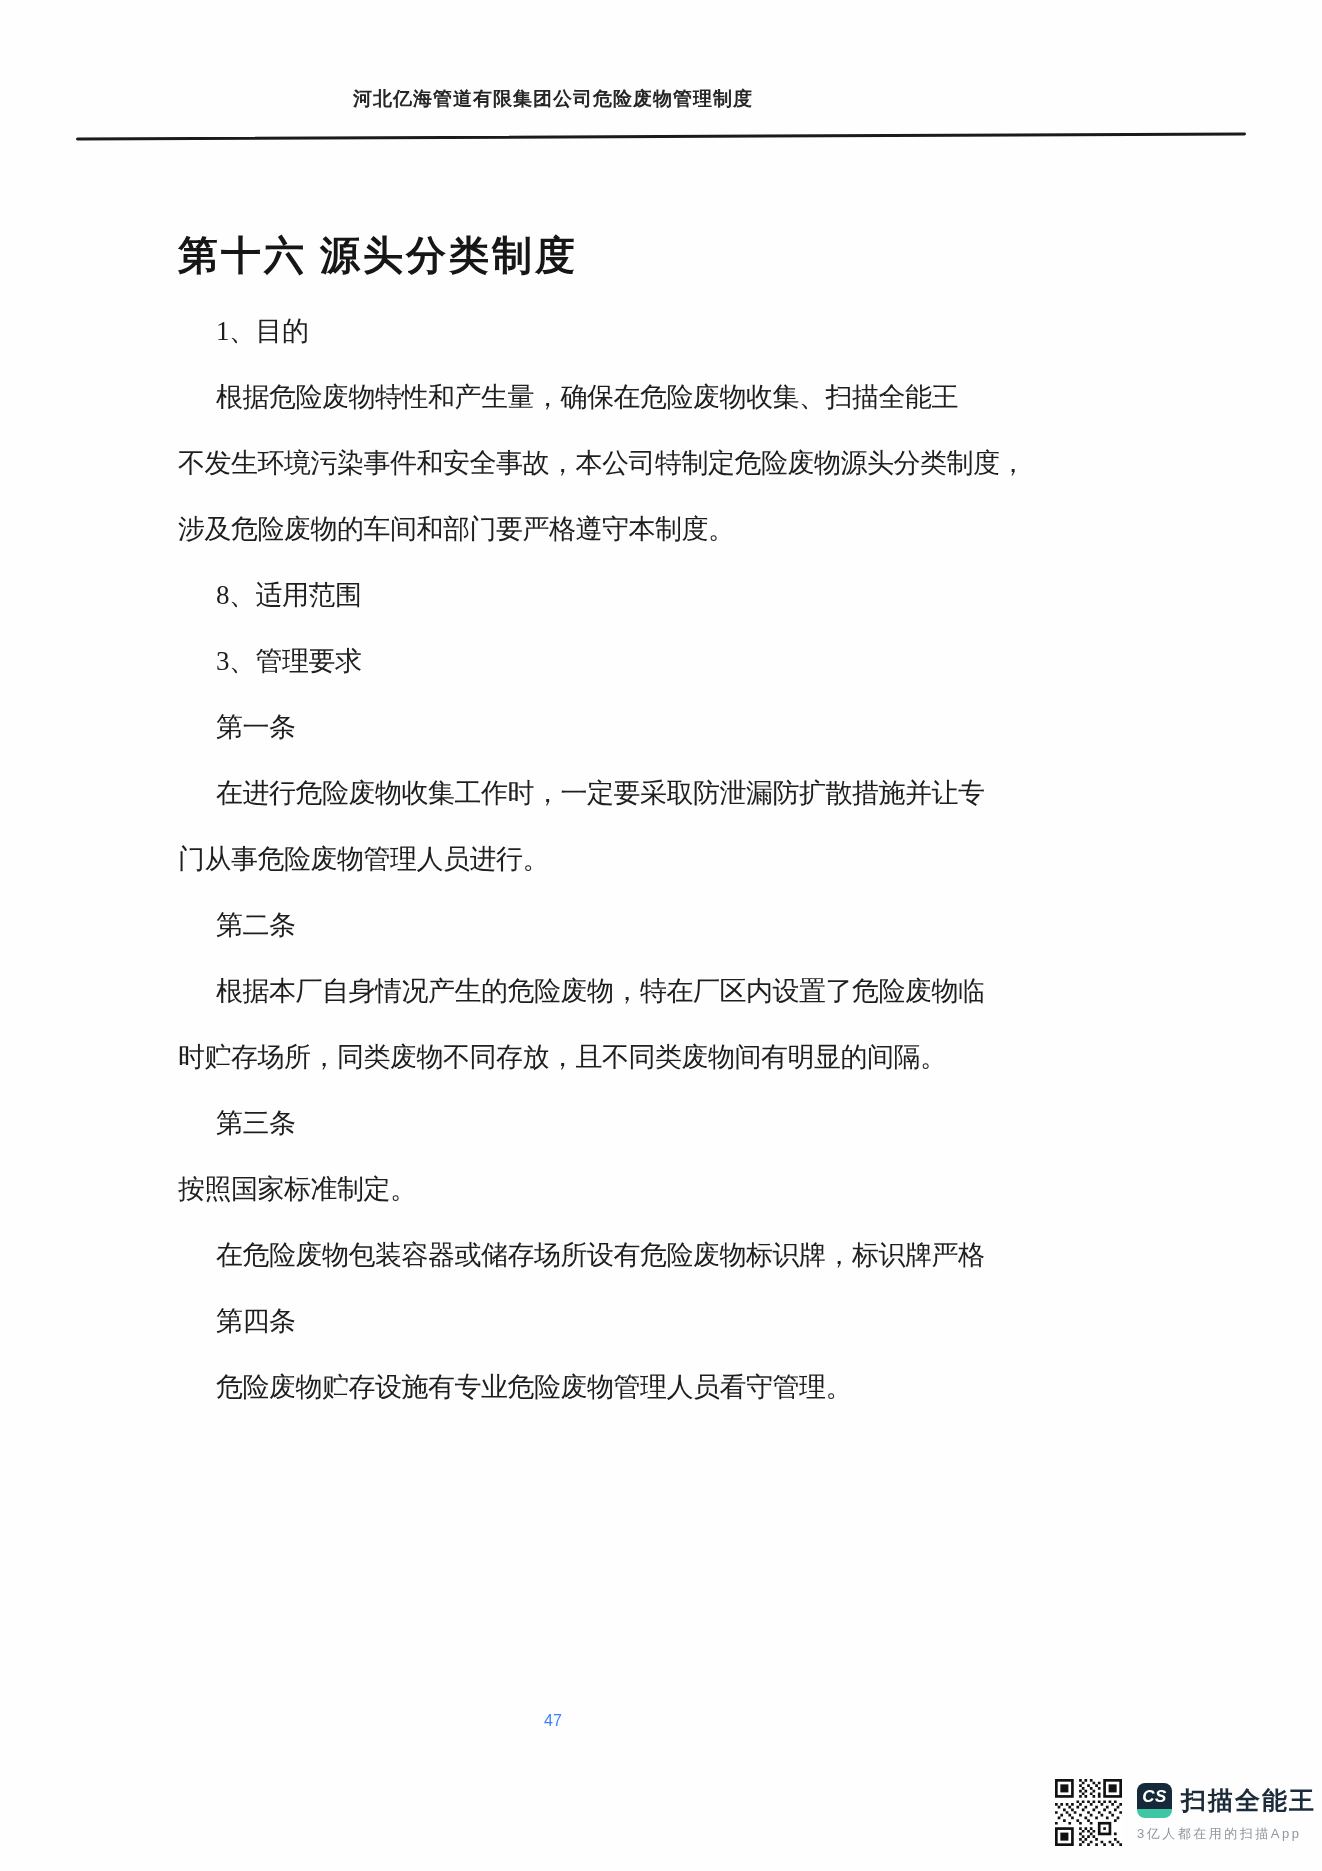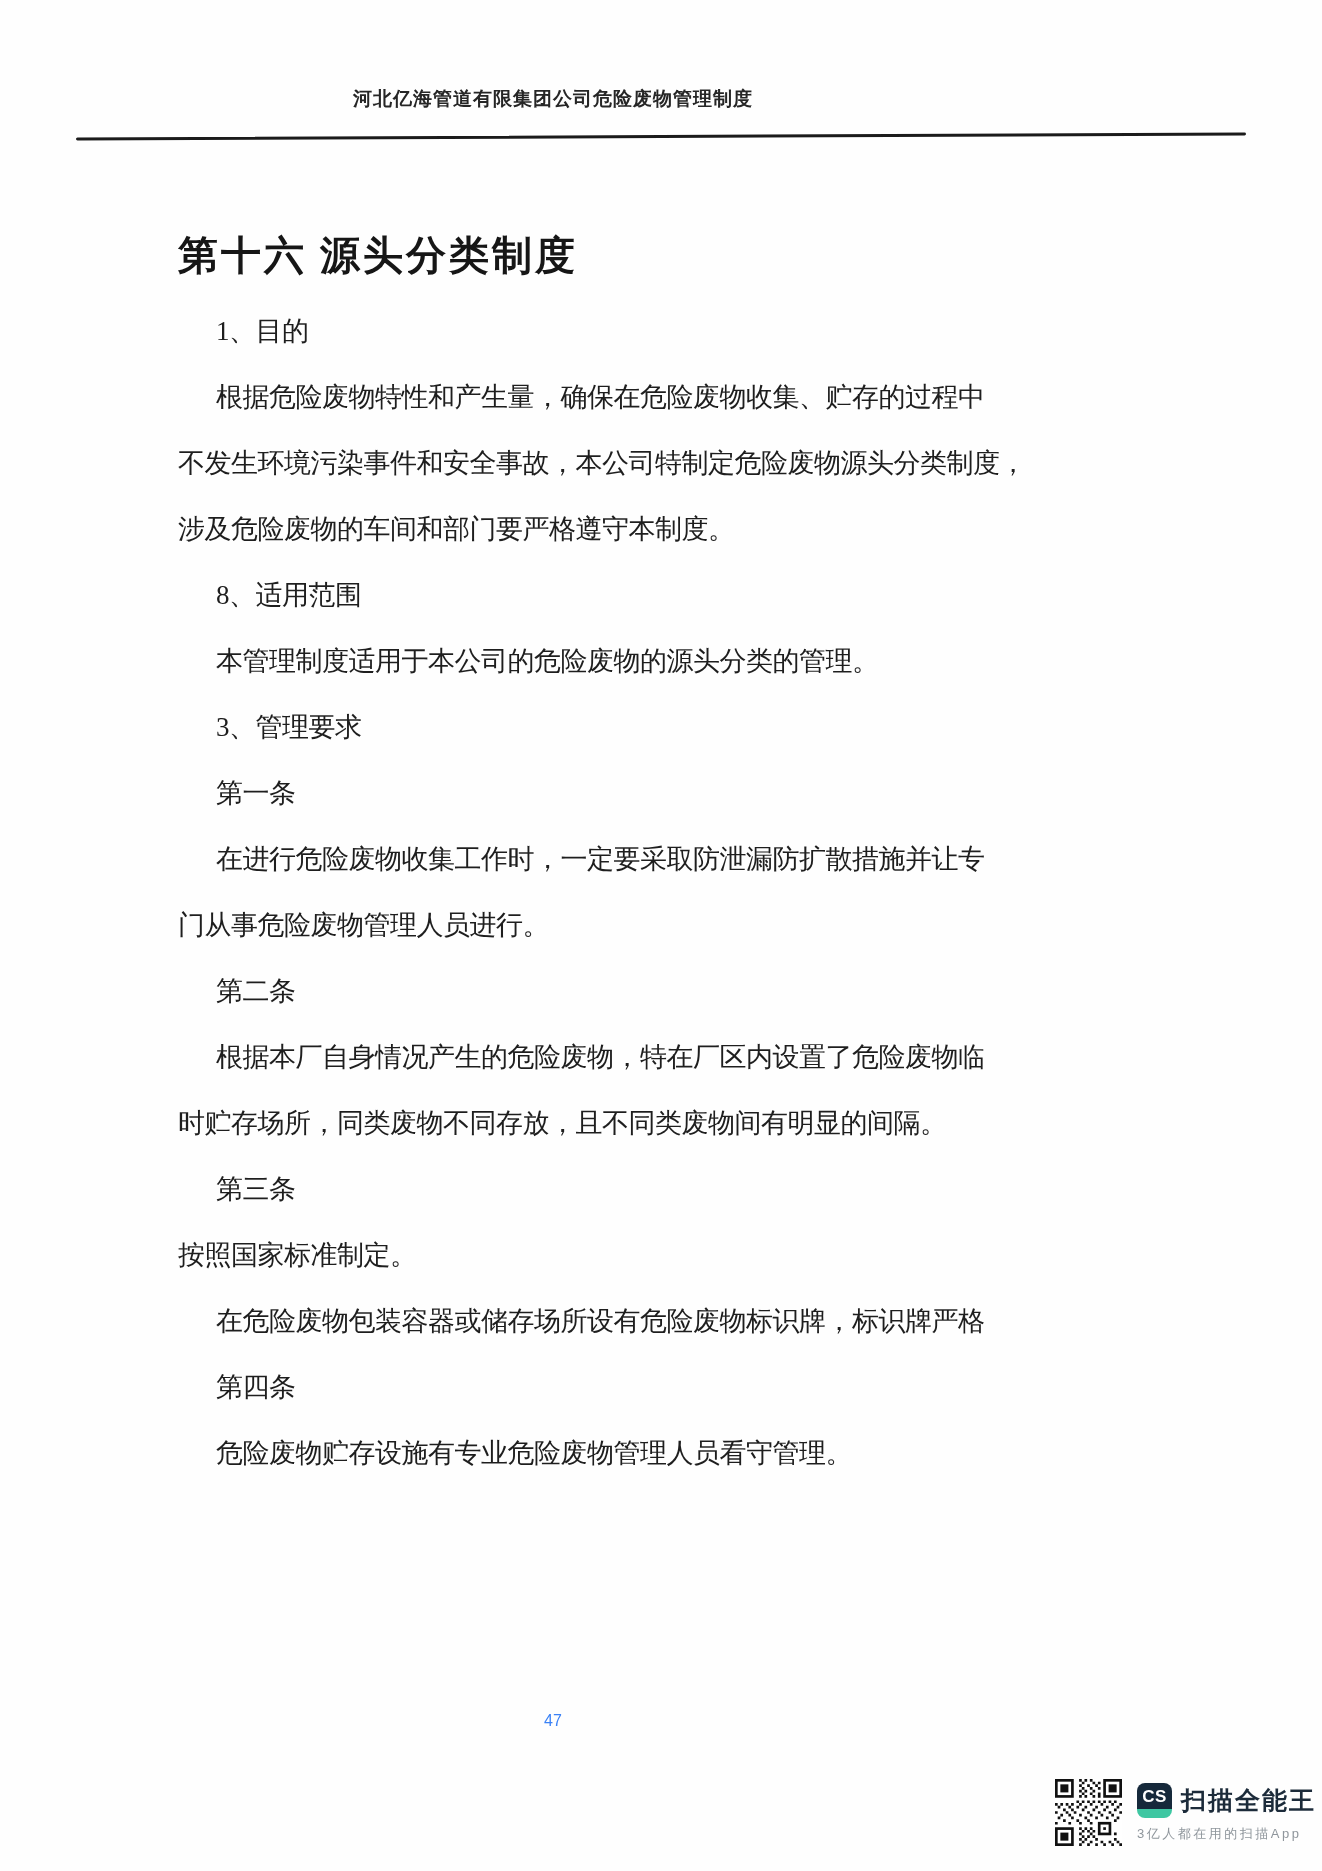--- a/index.html
+++ b/index.html
@@ -42,43 +42,42 @@
     display:flex;align-items:center;gap:15px;
     font-family:"Liberation Sans","DejaVu Sans",sans-serif;
   }
   .qr{width:67px;height:67px;display:block;}
   .brand-top{display:flex;align-items:center;gap:9px;}
   .cs-logo{
     width:35px;height:35px;border-radius:8px;
     background:linear-gradient(180deg,#16293b 0%,#16293b 74%,#3ec7a2 74%,#3ec7a2 100%);
     color:#ffffff;font-weight:700;font-size:17px;
     display:flex;align-items:center;justify-content:center;
-    padding-bottom:0;box-sizing:border-box;
+    padding-bottom:0;box-sizing:border-box;font-style:italic;
   }
   .cs-logo span{margin-top:-7px;letter-spacing:0.5px;}
   .app-name{font-size:25px;font-weight:700;color:#1c2b3a;letter-spacing:2px;}
   .tagline{margin-top:7px;font-size:13px;color:#8f969c;letter-spacing:2.5px;}
 </style>
 </head>
 <body>
 
 <div class="page">
 
   <div class="header-line">河北亿海管道有限集团公司危险废物管理制度</div>
   <div class="header-rule"></div>
 
   <div class="chapter-title">第十六 源头分类制度</div>
 
   <div class="content">
     <div class="line hnum">1、目的</div>
-    <div class="line first">根据危险废物特性和产生量，确保在危险废物收集、贮存的过程中</div>
+    <div class="line first">根据危险废物特性和产生量，确保在危险废物收集、扫描全能王</div>
     <div class="line flush">不发生环境污染事件和安全事故，本公司特制定危险废物源头分类制度，</div>
     <div class="line flush">涉及危险废物的车间和部门要严格遵守本制度。</div>
     <div class="line hnum">8、适用范围</div>
-    <div class="line first">本管理制度适用于本公司的危险废物的源头分类的管理。</div>
     <div class="line hnum">3、管理要求</div>
     <div class="line first">第一条</div>
     <div class="line first">在进行危险废物收集工作时，一定要采取防泄漏防扩散措施并让专</div>
     <div class="line flush">门从事危险废物管理人员进行。</div>
     <div class="line first">第二条</div>
     <div class="line first">根据本厂自身情况产生的危险废物，特在厂区内设置了危险废物临</div>
     <div class="line flush">时贮存场所，同类废物不同存放，且不同类废物间有明显的间隔。</div>
     <div class="line first">第三条</div>
     <div class="line flush">按照国家标准制定。</div>
     <div class="line first">在危险废物包装容器或储存场所设有危险废物标识牌，标识牌严格</div>

